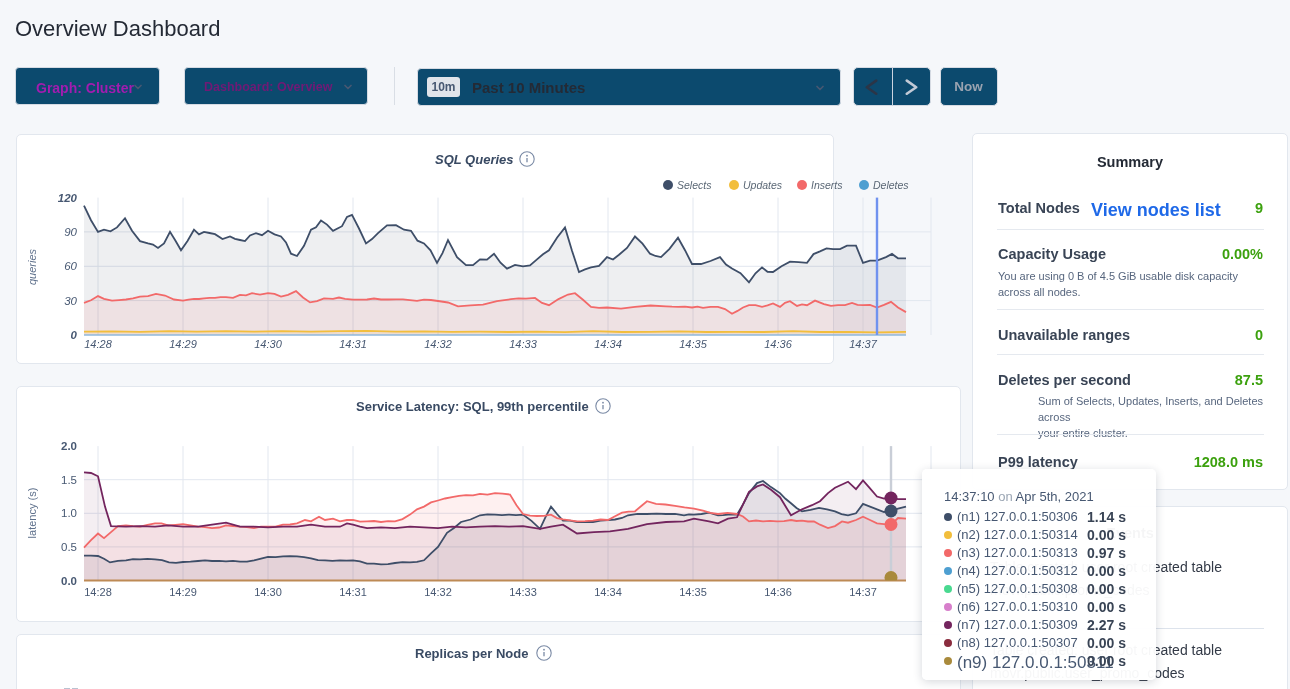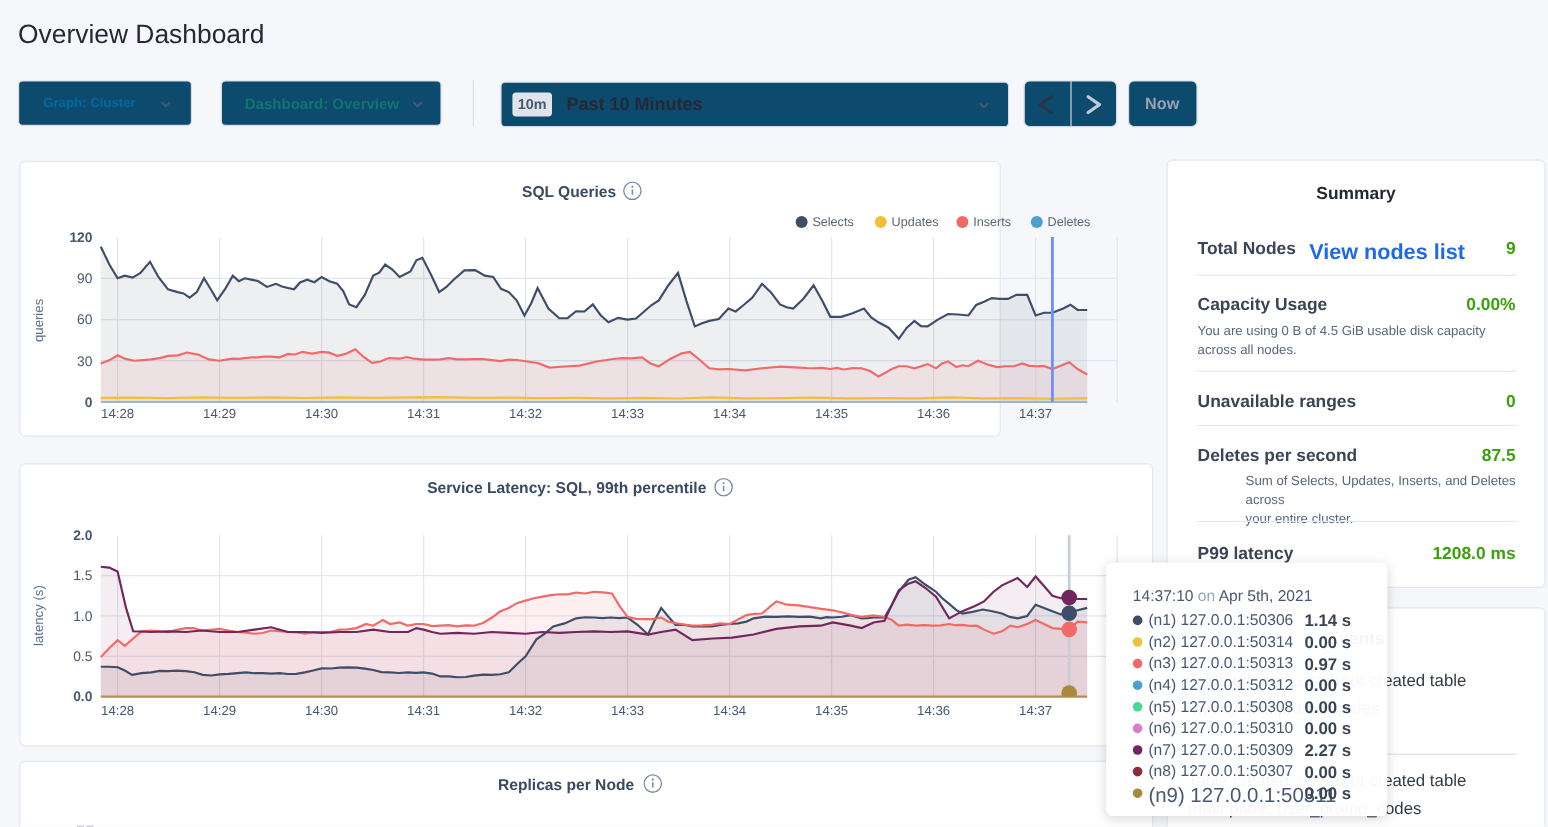--- a/index.html
+++ b/index.html
@@ -5,47 +5,47 @@
   font-family:"Liberation Sans",sans-serif; position:relative; }
 .abs { position:absolute; }
 .card { position:absolute; background:#fff; border:1px solid #e2e7ee; border-radius:5px; }
 .btn { position:absolute; background:#0c4a6e; border:1px solid #d6dbe3; border-radius:4px;
   font-weight:700; font-size:12.5px; color:#394455; }
 </style></head>
 <body>
 <div class="abs" style="left:15px;top:16px;font-size:22px;color:#242a35;">Overview Dashboard</div>
 
 <div class="btn" style="left:15px;top:67px;width:145px;height:38px;"></div>
-<span class="abs" style="left:36px;top:80px;font-size:11px;font-weight:700;color:#0369a1;">Graph: Cluster</span>
+<span class="abs" style="left:36px;top:80px;font-size:14px;font-weight:700;color:#a21caf;">Graph: Cluster</span>
 <svg style="position:absolute;left:132.5px;top:82px" width="10" height="10" viewBox="0 0 10 10">
     <polyline points="2,3.5 5,6.5 8,3.5" fill="none" stroke="#475872" stroke-width="1.7" stroke-linecap="round" stroke-linejoin="round"></polyline>
   </svg>
 <div class="btn" style="left:184px;top:67px;width:184px;height:38px;"></div>
-<span class="abs" style="left:204px;top:80px;font-size:12.5px;font-weight:700;color:#0f766e;">Dashboard: Overview</span>
+<span class="abs" style="left:204px;top:80px;font-size:12.5px;font-weight:700;color:#701a75;">Dashboard: Overview</span>
 <svg style="position:absolute;left:343px;top:82px" width="10" height="10" viewBox="0 0 10 10">
     <polyline points="2,3.5 5,6.5 8,3.5" fill="none" stroke="#475872" stroke-width="1.7" stroke-linecap="round" stroke-linejoin="round"></polyline>
   </svg>
 <div class="abs" style="left:394px;top:67px;width:1px;height:38px;background:#d9dee5;"></div>
 <div class="btn" style="left:417px;top:68px;width:424px;height:38px;"></div>
 <span class="abs" style="left:427px;top:77px;width:33px;height:20px;background:#e0e4ea;border-radius:3px;font-size:12px;font-weight:700;color:#475872;text-align:center;line-height:20px;">10m</span>
 <span class="abs" style="left:472px;top:79px;font-size:15px;font-weight:700;color:#242a35;">Past 10 Minutes</span>
 <svg style="position:absolute;left:815px;top:82.5px" width="10" height="10" viewBox="0 0 10 10">
     <polyline points="2,3.5 5,6.5 8,3.5" fill="none" stroke="#475872" stroke-width="1.7" stroke-linecap="round" stroke-linejoin="round"></polyline>
   </svg>
 <div class="btn" style="left:853px;top:67px;width:77.5px;height:38.5px;border-radius:5px;"></div>
 <div class="abs" style="left:891.5px;top:67px;width:1px;height:38.5px;background:#cdd4e0;"></div>
 <svg class="abs" style="left:864px;top:79px" width="16" height="16" viewBox="0 0 16 16">
     <polyline points="12.2,1.6 2.8,8.2 12.2,14.8" fill="none" stroke="#2b3547" stroke-width="2.6" stroke-linecap="round" stroke-linejoin="round"></polyline>
   </svg>
 <svg class="abs" style="left:903px;top:79px" width="16" height="16" viewBox="0 0 16 16">
     <polyline points="3.8,1.6 13.2,8.2 3.8,14.8" fill="none" stroke="#c3cad6" stroke-width="2.6" stroke-linecap="round" stroke-linejoin="round"></polyline>
   </svg>
 <div class="btn" style="left:939.5px;top:67px;width:58px;height:38.5px;border-radius:5px;color:#9aa3b0;text-align:center;line-height:37px;font-size:13.5px;">Now</div>
 
-<div class="card" style="left:16px;top:134px;width:818px;height:230px;">
+<div class="card" style="left:16px;top:134px;width:818px;height:230px;font-style:italic;">
 <span style="position:absolute;left:418px;top:17px;font-size:13px;font-weight:700;color:#394a63;">SQL Queries</span>
 <svg style="position:absolute;left:502px;top:16px" width="16" height="16" viewBox="0 0 16 16">
       <circle cx="8" cy="8" r="7.2" fill="none" stroke="#7a8aa5" stroke-width="1.1"></circle>
       <circle cx="8" cy="4.7" r="0.9" fill="#7a8aa5"></circle>
       <line x1="8" y1="6.9" x2="8" y2="11.3" stroke="#7a8aa5" stroke-width="1.3"></line>
     </svg>
 <span style="position:absolute;left:646px;top:45px;width:10px;height:10px;border-radius:50%;background:#3e4e68"></span>
     <span style="position:absolute;left:660px;top:43.5px;font-size:10.5px;color:#5a6775;">Selects</span>
     <span style="position:absolute;left:712px;top:45px;width:10px;height:10px;border-radius:50%;background:#f2be3c"></span>
     <span style="position:absolute;left:726px;top:43.5px;font-size:10.5px;color:#5a6775;">Updates</span>

